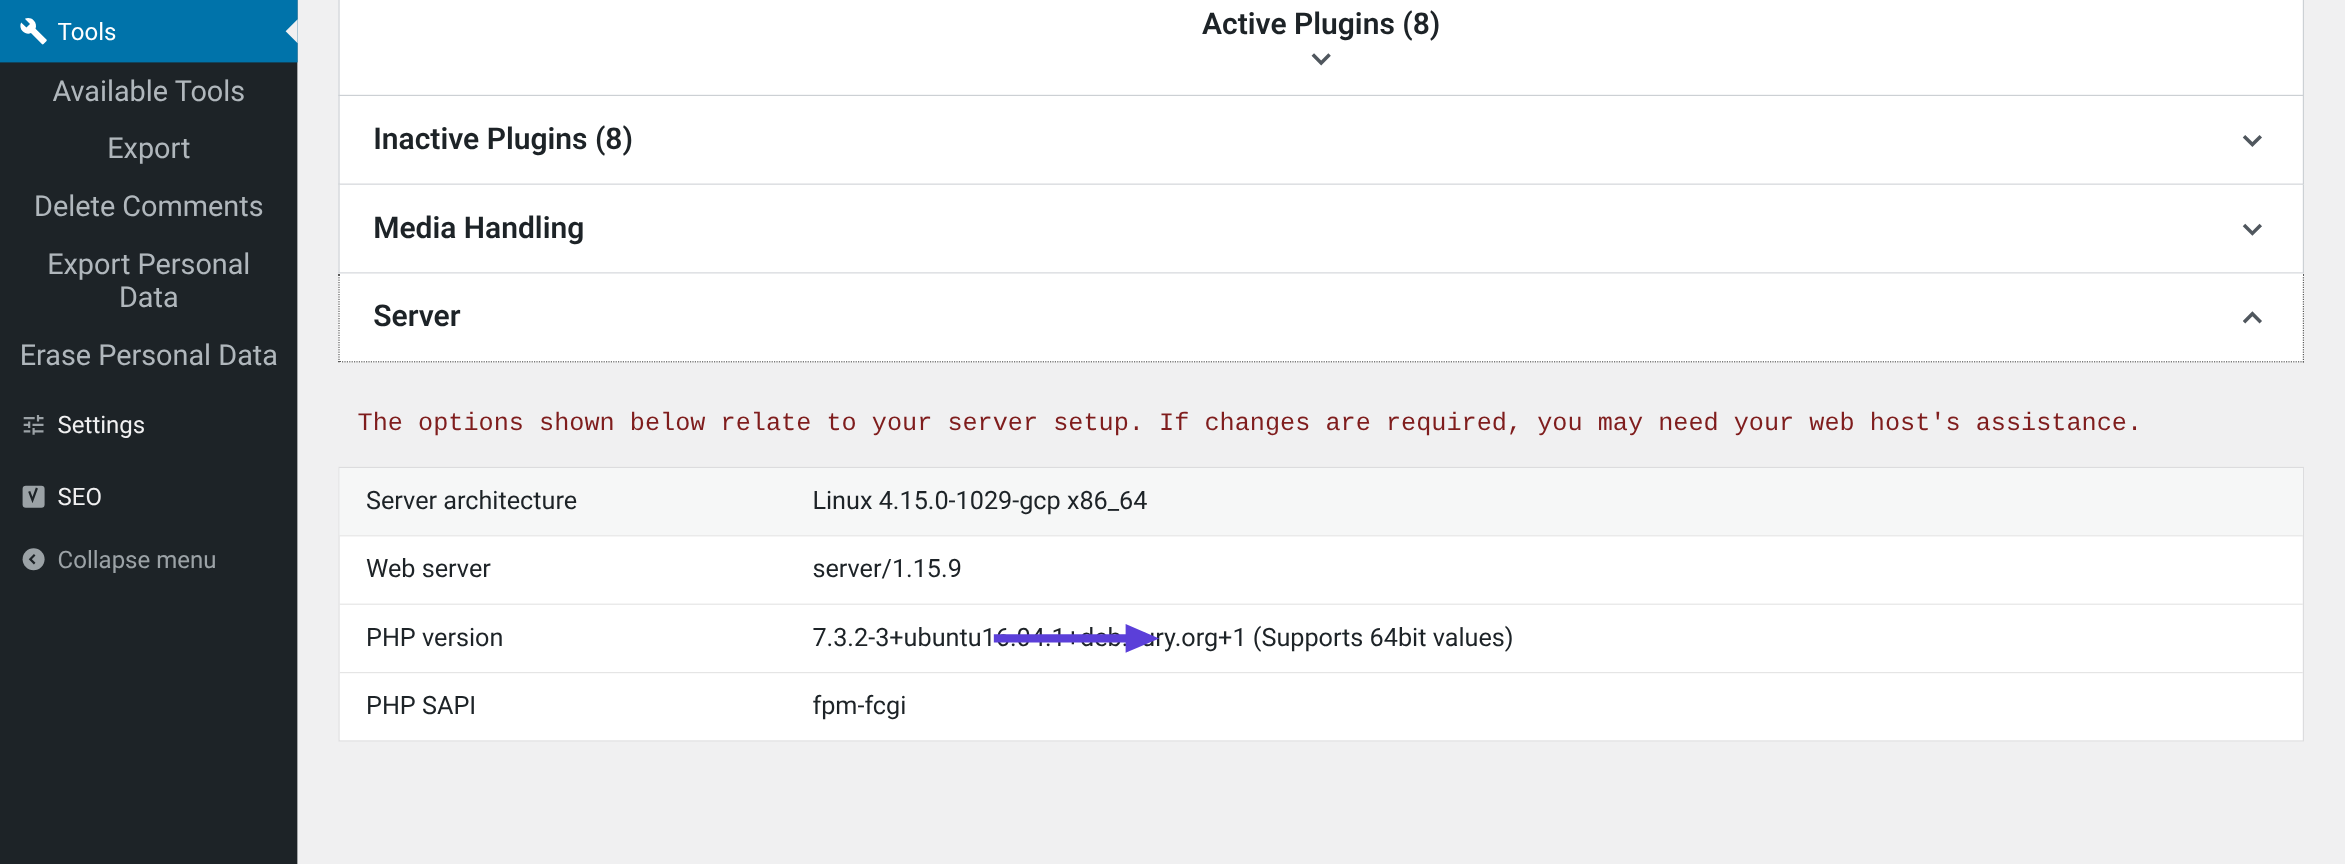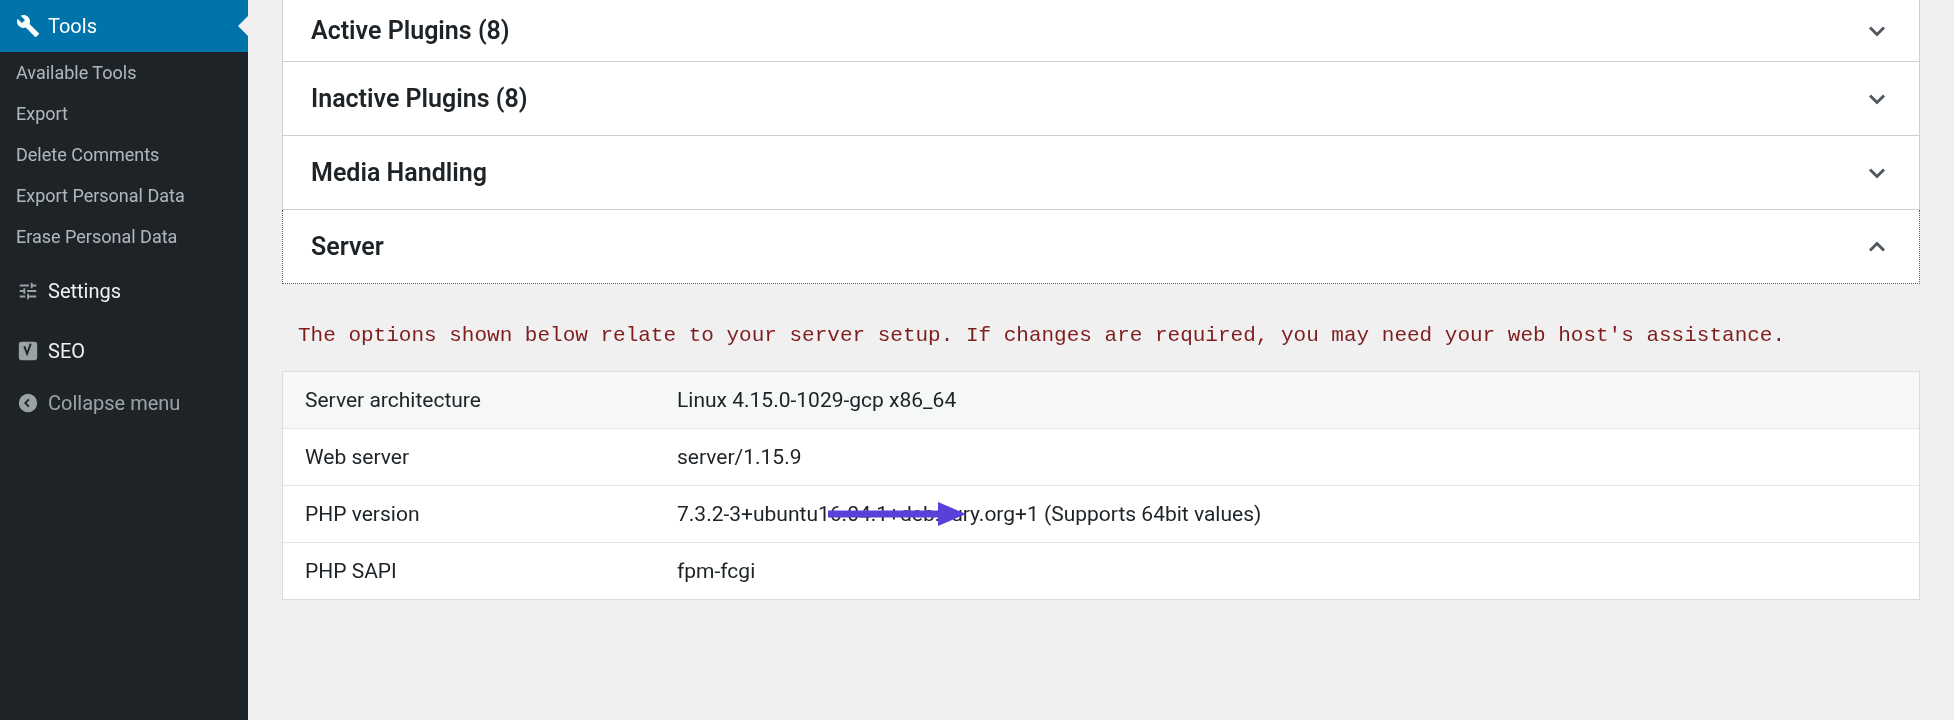--- a/index.html
+++ b/index.html
@@ -46,23 +46,24 @@
     }
     .menu-section .menu-icon {
       width: 28px;
       display: inline-flex;
       align-items: center;
       justify-content: center;
       margin-right: 6px;
     }
     .submenu .submenu-item {
       padding: 10px 16px;
-      font-size: 18px;
+      font-size: 24px;
       color: rgba(240,246,252,0.7);
       cursor: pointer;
+      text-align: center;
     }
     .submenu .submenu-item.current {
       color: #fff;
       font-weight: 600;
     }
     .content {
       flex: 1;
       padding: 0 34px 30px 34px;
       background: #f0f0f1;
     }
@@ -72,22 +73,23 @@
       margin-bottom: 0;
     }
     .panel-header {
       display: flex;
       align-items: center;
       justify-content: space-between;
       padding: 22px 28px;
       cursor: pointer;
     }
     .panel-header.cutoff-top {
-      padding-top: 16px;
+      padding-top: 6px;
       padding-bottom: 16px;
+      flex-direction: column;
     }
     .panel-title {
       font-size: 25px;
       font-weight: 600;
       color: #1d2327;
     }
     .chevron {
       color: #50575e;
     }
     .panel.open .panel-header {

